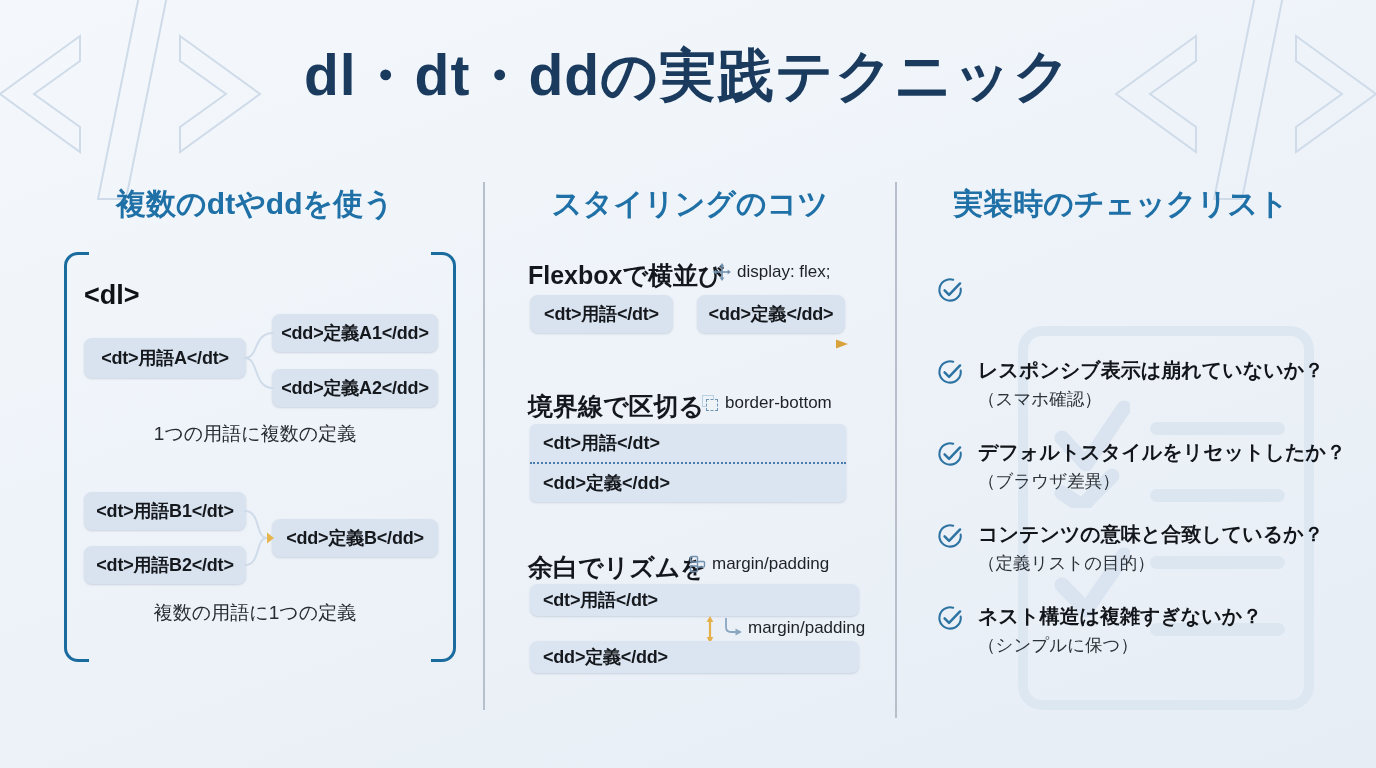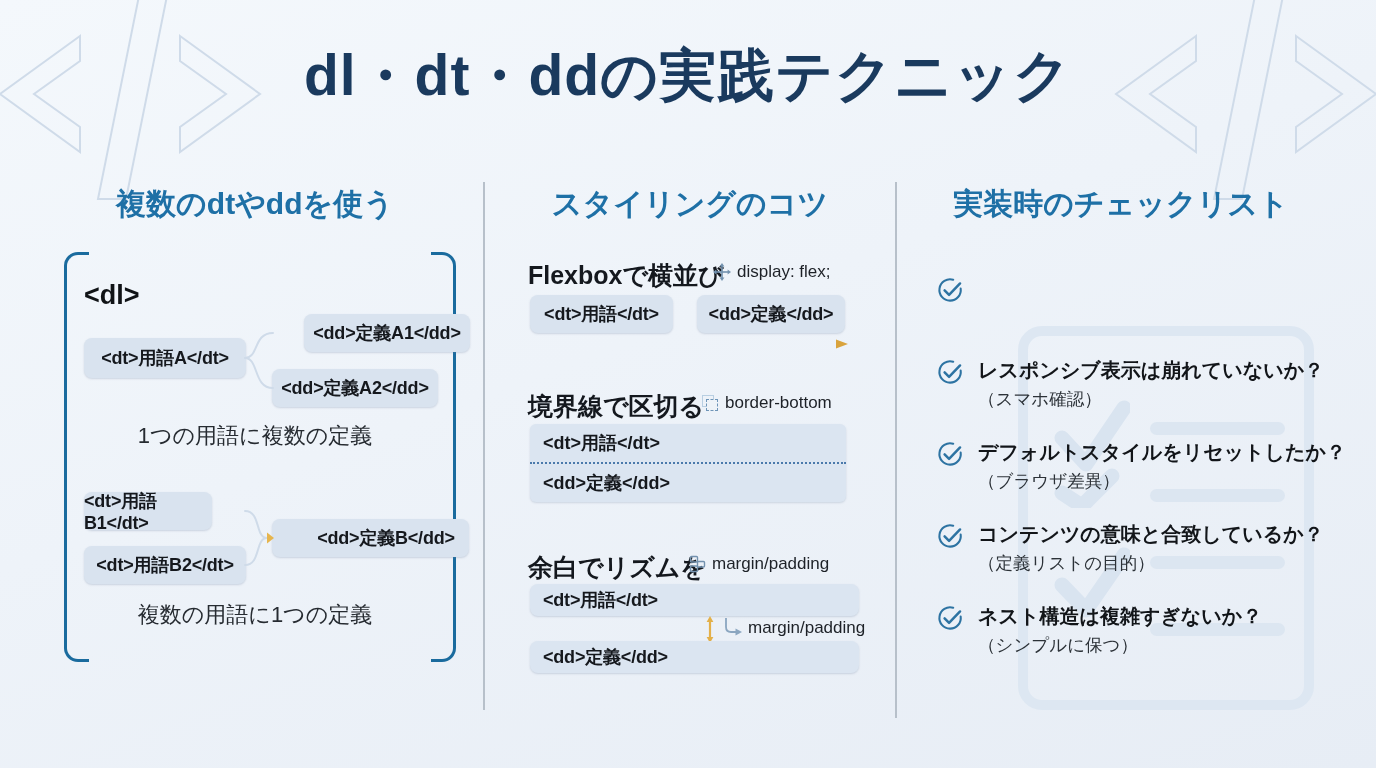--- a/index.html
+++ b/index.html
@@ -24,21 +24,21 @@
   .col-header{position:absolute;font-size:30px;font-weight:800;color:#1e70a6;text-align:center;}
   .divider{position:absolute;width:1.5px;background:#b7c0ca;}
   
   .codebox{
     position:absolute;background:#d9e3ef;border-radius:8px;
     display:flex;align-items:center;justify-content:center;
     font-size:18px;font-weight:700;color:#15181d;letter-spacing:-0.2px;
     box-shadow:0 1px 2px rgba(110,130,160,.28);
   }
   .codebox.leftalign{justify-content:flex-start;padding-left:13px;}
-  .caption{position:absolute;font-size:22px;color:#262b31;text-align:center;font-weight:500;}
+  .caption{position:absolute;font-size:19px;color:#262b31;text-align:center;font-weight:500;}
   
   .bracket{position:absolute;width:22px;border:3px solid #1a6b9e;}
   .bracket.l{border-right:none;border-radius:14px 0 0 14px;}
   .bracket.r{border-left:none;border-radius:0 14px 14px 0;}
   .dl-open{position:absolute;font-size:27px;font-weight:800;color:#101316;}
   
   .sec-label{position:absolute;font-size:25px;font-weight:800;color:#14181e;white-space:nowrap;}
   .hint{position:absolute;display:flex;align-items:center;gap:6px;font-size:17px;color:#1d2127;white-space:nowrap;}
   .splitbox{
     position:absolute;background:#dbe5f1;border-radius:6px;
@@ -81,33 +81,33 @@
   <div class="divider" style="left:895px;top:182px;height:536px;"></div>
 
   <div class="col-header" style="left:60px;top:184px;width:390px;">複数のdtやddを使う</div>
 
   <div class="bracket l" style="left:64px;top:252px;height:404px;"></div>
   <div class="bracket r" style="left:431px;top:252px;height:404px;"></div>
 
   <div class="dl-open" style="left:84px;top:280px;">&lt;dl&gt;</div>
 
   <div class="codebox" style="left:84px;top:338px;width:162px;height:40px;">&lt;dt&gt;用語A&lt;/dt&gt;</div>
-  <div class="codebox" style="left:272px;top:314px;width:166px;height:38px;margin-left:32px;">&lt;dd&gt;定義A1&lt;/dd&gt;</div>
+  <div class="codebox" style="left:272px;top:314px;width:166px;height:38px;">&lt;dd&gt;定義A1&lt;/dd&gt;</div>
   <div class="codebox" style="left:272px;top:369px;width:166px;height:38px;">&lt;dd&gt;定義A2&lt;/dd&gt;</div>
 
   <svg class="decor" style="left:243px;top:308px;" width="34" height="104" viewBox="0 0 34 104">
     <path d="M2,50 C16,50 10,25 30,25" fill="none" stroke="#e6b54e" stroke-width="2.4" stroke-linecap="round"></path>
     <path d="M2,50 C16,50 10,80 30,80" fill="none" stroke="#e6b54e" stroke-width="2.4" stroke-linecap="round"></path>
   </svg>
 
   <div class="caption" style="left:60px;top:421px;width:390px;">1つの用語に複数の定義</div>
 
-  <div class="codebox" style="left:84px;top:492px;width:128px;height:38px;">&lt;dt&gt;用語B1&lt;/dt&gt;</div>
+  <div class="codebox" style="left:84px;top:492px;width:162px;height:38px;">&lt;dt&gt;用語B1&lt;/dt&gt;</div>
   <div class="codebox" style="left:84px;top:546px;width:162px;height:38px;">&lt;dt&gt;用語B2&lt;/dt&gt;</div>
-  <div class="codebox" style="left:272px;top:519px;width:166px;height:38px;padding-left:31px;">&lt;dd&gt;定義B&lt;/dd&gt;</div>
+  <div class="codebox" style="left:272px;top:519px;width:166px;height:38px;">&lt;dd&gt;定義B&lt;/dd&gt;</div>
 
   <svg class="decor" style="left:243px;top:500px;" width="32" height="76" viewBox="0 0 32 76">
     <path d="M2,11 C18,11 12,38 24,38" fill="none" stroke="#e6b54e" stroke-width="2.4" stroke-linecap="round"></path>
     <path d="M2,65 C18,65 12,38 24,38" fill="none" stroke="#e6b54e" stroke-width="2.4" stroke-linecap="round"></path>
     <polygon points="24,32.5 24,43.5 31,38" fill="#e6b54e"></polygon>
   </svg>
 
   <div class="caption" style="left:60px;top:600px;width:390px;">複数の用語に1つの定義</div>
 
   <div class="col-header" style="left:510px;top:184px;width:360px;">スタイリングのコツ</div>

